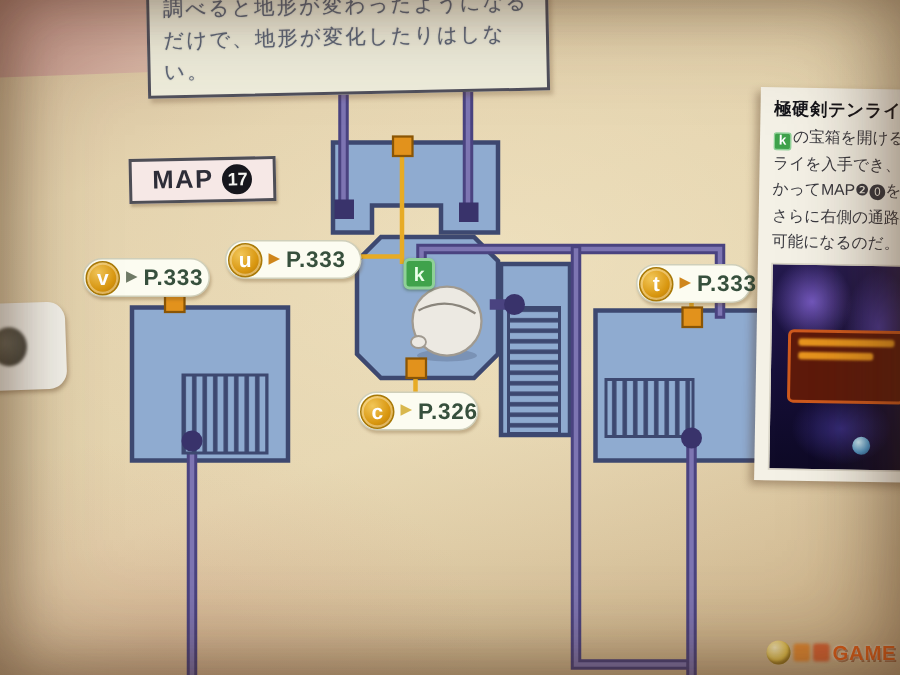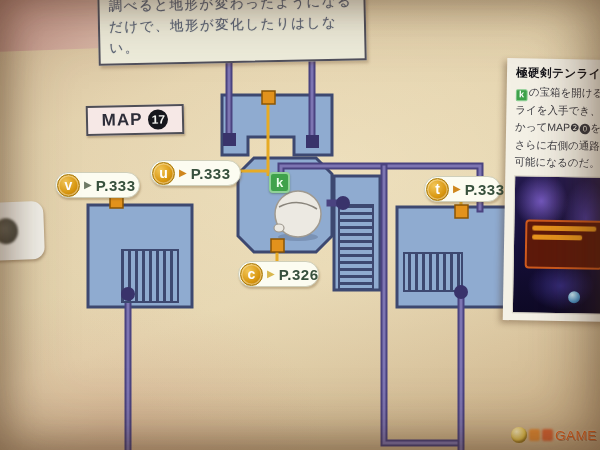--- a/index.html
+++ b/index.html
@@ -98,21 +98,21 @@
 
   
   .watermark { position:absolute; left:511px; top:427px; z-index:5; display:flex;
     align-items:center; gap:2px; opacity:.92; }
   .wm-ball { width:16px; height:16px; border-radius:50%;
     background:radial-gradient(circle at 35% 30%, #fdf3c2, #e5c348 55%, #96761a);
     box-shadow:inset -1px -2px 2px rgba(90,60,0,.5); }
   .wm-cn { width:11px; height:12px; background:rgba(232,128,30,.85); border-radius:2px;
     filter:blur(1px); }
   .wm-cn.b { background:rgba(220,80,30,.85); }
-  .wm-text { font-weight:normal; font-size:13.5px; color:#e85a10; letter-spacing:.5px;
+  .wm-text { font-weight:bold; font-size:13.5px; color:#e85a10; letter-spacing:.5px;
     text-shadow:0 0 2px rgba(255,255,255,.8), 1px 1px 0 rgba(120,40,0,.6); }
 </style>
 </head>
 <body>
 
 <div class="page">
 
   <div class="corner-pink"></div>
 
   <svg class="map" width="600" height="450" viewBox="0 0 600 450">

